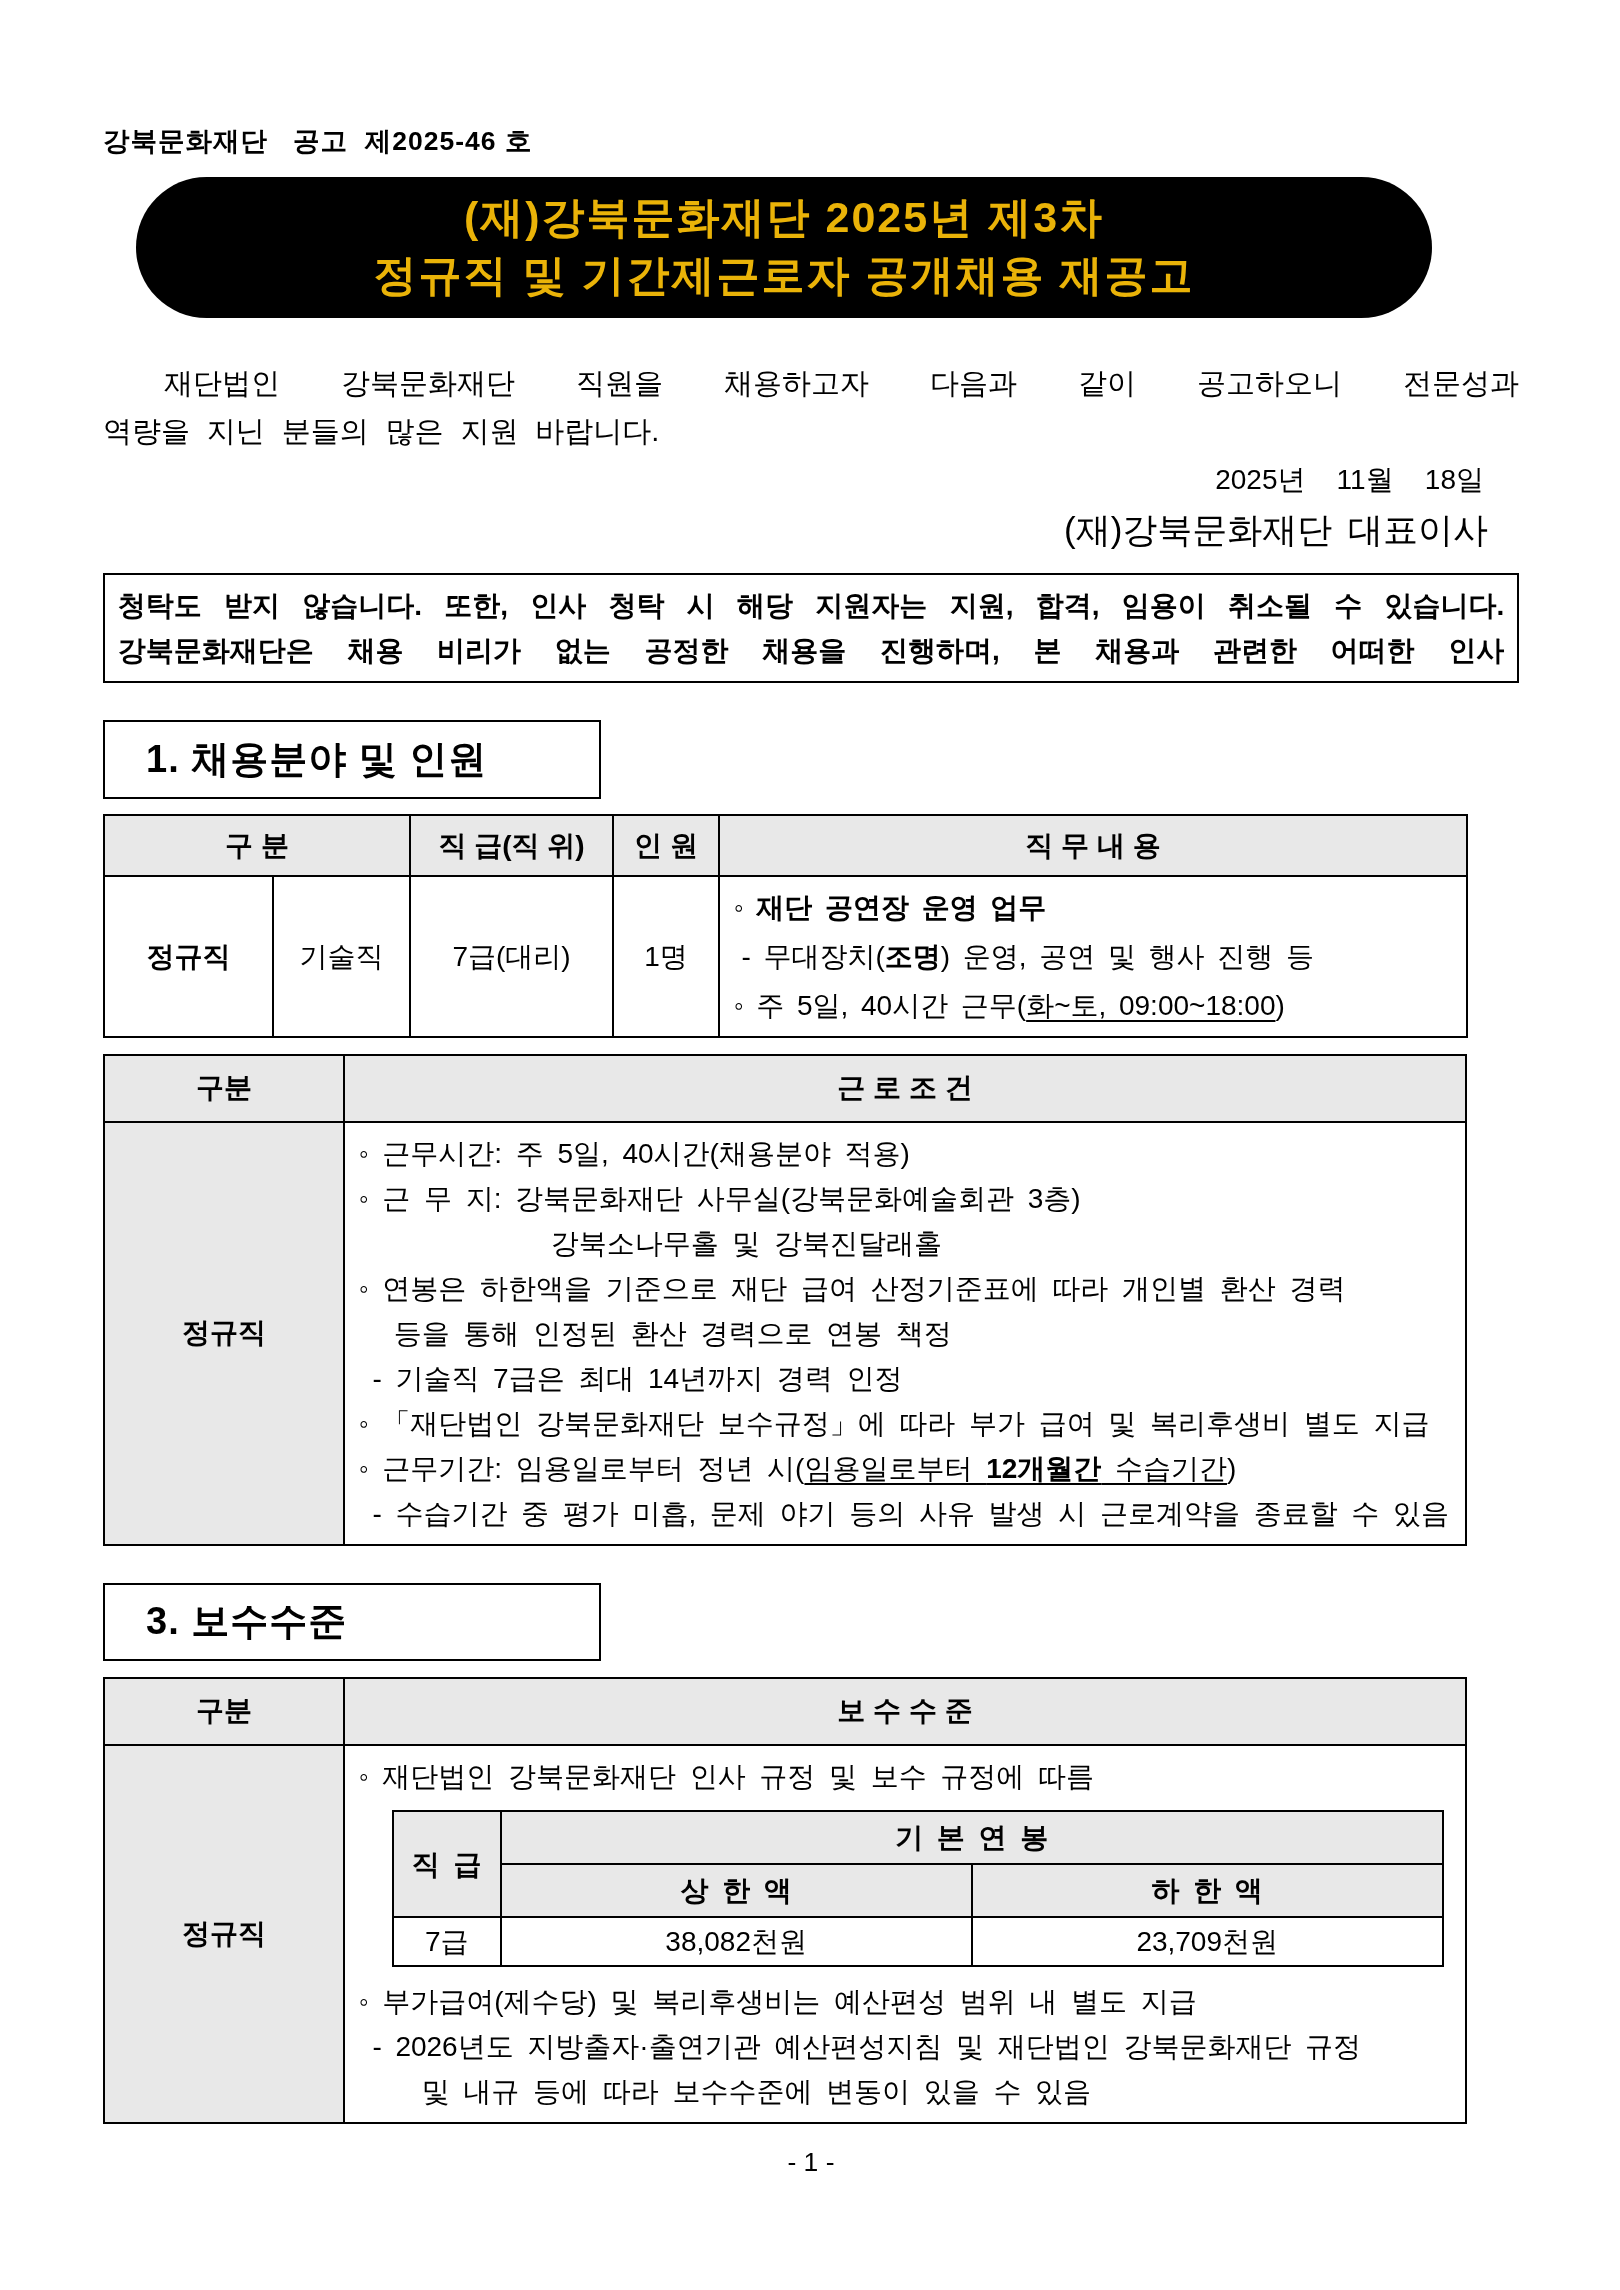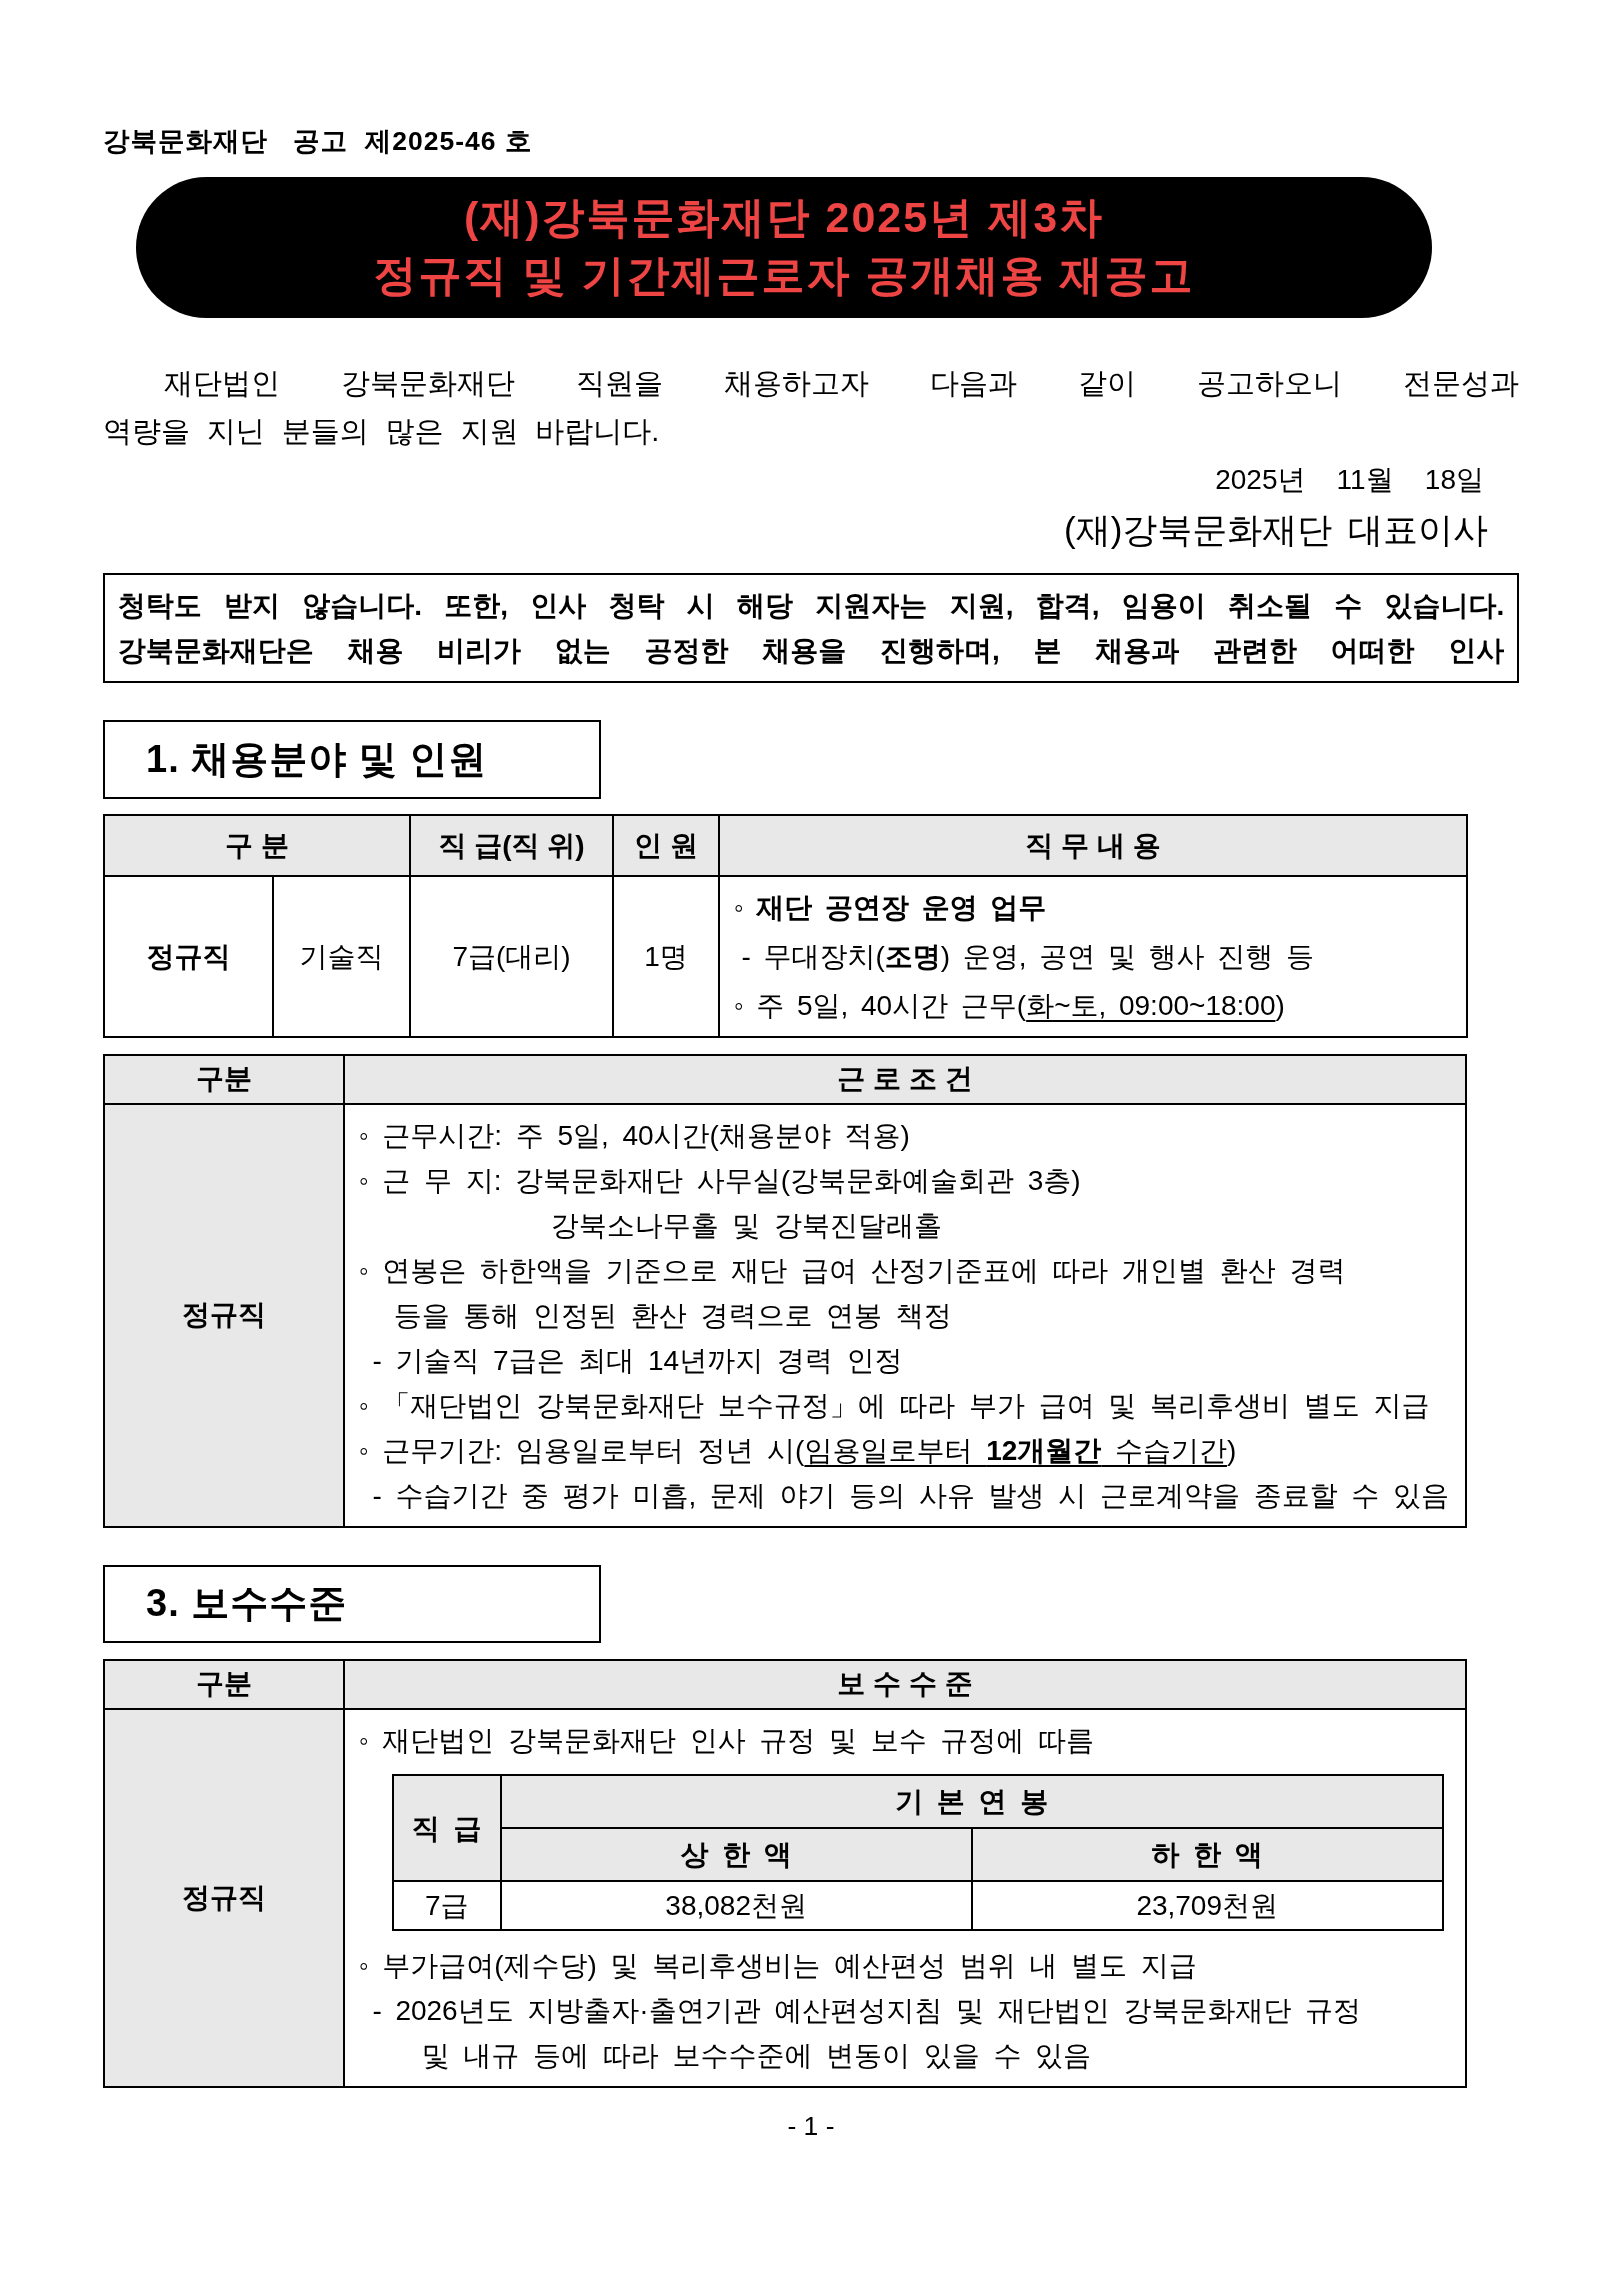--- a/index.html
+++ b/index.html
@@ -9,21 +9,21 @@
     font-family:"Liberation Sans", sans-serif;
     overflow:hidden;
   }
   [data-bind] { white-space:pre-wrap; }
   .page { box-sizing:border-box; width:1620px; height:2291px; padding:123px 101px 0 103px; position:relative; }
 
   .doc-no { font-size:26.5px; font-weight:bold; letter-spacing:1px; }
 
   .banner {
     margin:17.6px 0 0 33px; width:1296px; box-sizing:border-box;
-    background:#000000; color:#ef4444; border-radius:78px;
+    background:#000000; color:#eab308; border-radius:78px;
     text-align:center; padding:11.8px 0 13.7px 0;
   }
   .banner .bline { font-size:43px; font-weight:bold; line-height:58px; letter-spacing:2px; }
 
   .intro { margin-top:41px; font-size:29px; line-height:48px; word-spacing:8.8px; }
   .intro .jl { text-align:justify; text-align-last:justify; }
 
   .date-line { margin-top:5.9px; text-align:right; padding-right:35px; font-size:28px; word-spacing:7.8px; }
   .signer-line { margin-top:7.8px; text-align:right; padding-right:31px; font-size:35px; word-spacing:5.9px; }
 
@@ -56,21 +56,21 @@
   .b { font-weight:bold; }
   .u { text-decoration:underline; text-underline-offset:4.9px; }
 
   table.inner { border-collapse:collapse; table-layout:fixed; width:1051px; margin:11.8px 0 11.8px 33px; }
   .inner th, .inner td { border:2px solid #000; box-sizing:border-box; }
   .inner th { background:#e8e8e8; font-weight:bold; font-size:28px; text-align:center; vertical-align:middle; }
   .inner td { font-size:28px; text-align:center; vertical-align:middle; }
 
   .footer { margin-top:23.5px; text-align:center; font-size:26.5px; }
 
-  .h62 { height:61px; } .h66 { height:49px; } .h54 { height:53px; } .h64 { height:44px; } .h164 { height:161px; }
+  .h62 { height:61px; } .h66 { height:67px; } .h54 { height:53px; } .h64 { height:44px; } .h164 { height:161px; }
 </style>
 </head>
 <body>
 
 <div class="page">
 
   <div class="doc-no" data-bind="header.doc_no">강북문화재단   공고  제2025-46 호</div>
 
   <div class="banner">
     <div class="bline" data-bind="banner.line1">(재)강북문화재단 2025년 제3차</div>

